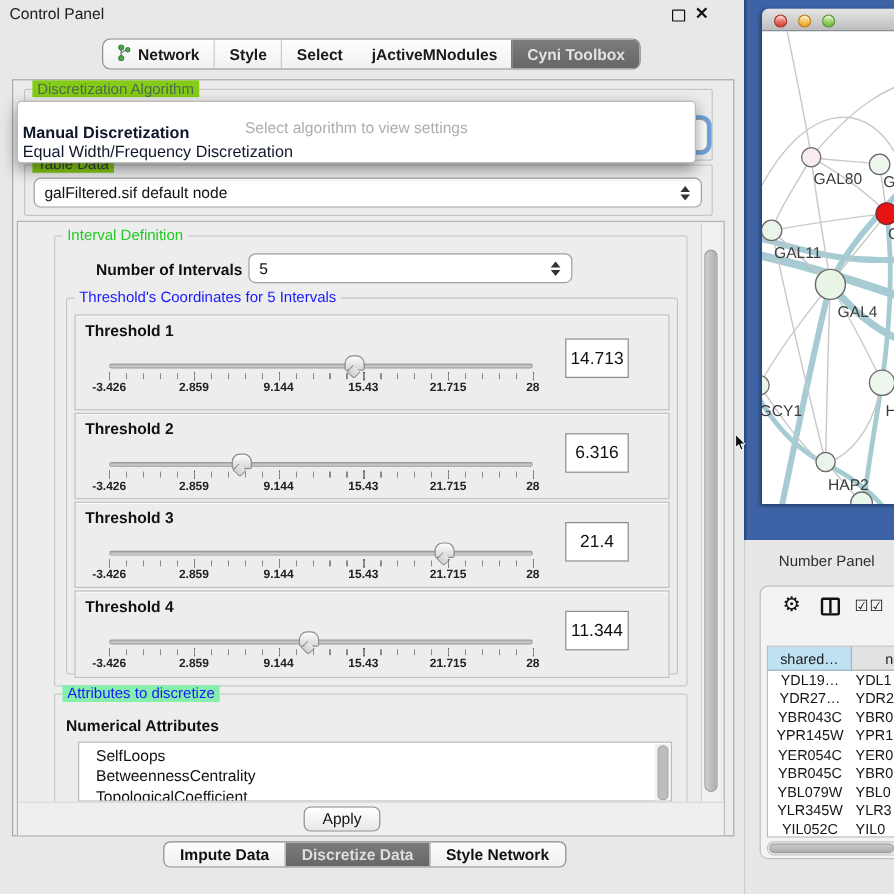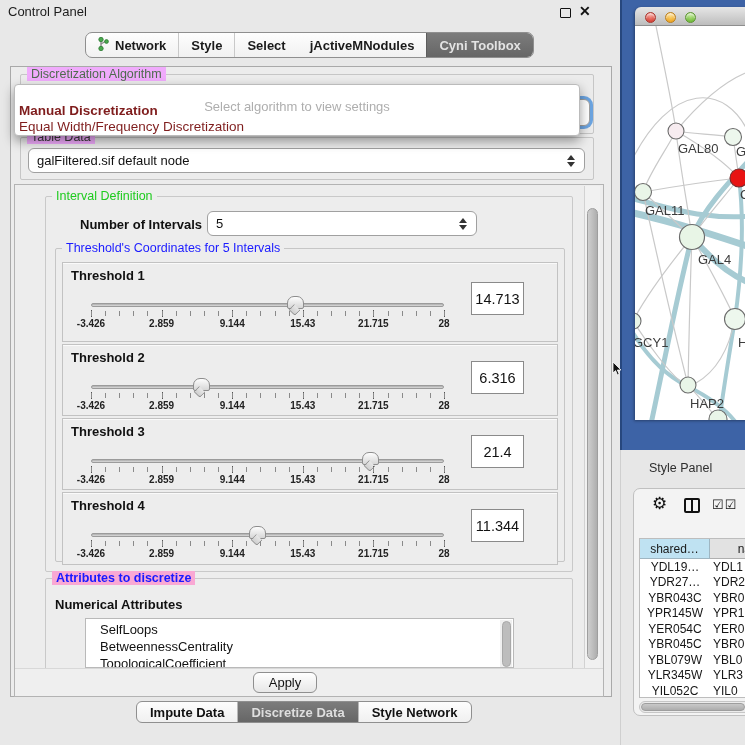--- a/index.html
+++ b/index.html
@@ -16,38 +16,38 @@
   .tabbar { left:85px; top:32px; height:26px; display:flex; border:1px solid #8f8f8f; border-radius:7px;
             background:linear-gradient(#fefefe,#f1f1f1); overflow:hidden; }
   .tab { display:flex; align-items:center; justify-content:center; font-size:13px; font-weight:bold; color:#1a1a1a; padding:0 12px; white-space:nowrap; }
   .tab.sep { border-left:1px solid #c9c9c9; }
   .tab.selected { background:linear-gradient(#7c7c7c,#666); color:#e3e3e3; border-left:1px solid #5d5d5d; }
   .tab .net-ic { margin-right:6px; display:inline-block; }
 
   .outer-panel { left:10px; top:66px; width:602px; height:631px; background:#ececec; border:1px solid #a9a9a9; }
 
   .group { border:1px solid #c6c6c6; border-radius:2px; }
-  .group-label { position:absolute; top:-8px; left:6px; background:#f0abfc; padding:0 4px; font-size:12.5px; }
+  .group-label { position:absolute; top:-8px; left:6px; background:#84cc16; padding:0 4px; font-size:12.5px; }
   .lbl-green { color:#1ecb1e; }
   .lbl-blue  { color:#1a1aff; }
   .lbl-dark  { color:#3a3a3a; }
 
   .combo { background:#fff; border:1px solid #a0a0a0; border-radius:6px; font-size:13px; color:#111;
            display:flex; align-items:center; padding:4px 8px; }
   .spinner { position:absolute; right:9px; top:50%; transform:translateY(-50%); width:9px; height:12px; }
   .spinner i { position:absolute; left:1px; width:0; height:0; border-left:4px solid transparent; border-right:4px solid transparent; }
   .spinner .up { top:0; border-bottom:5px solid #333; }
   .spinner .dn { bottom:0; border-top:5px solid #333; }
 
   .focus-ring { box-shadow:0 0 0 3px rgba(86,152,222,.85); }
 
   .popup { left:14px; top:84px; width:566px; height:52px; background:#fff; border:1px solid #bbb; border-radius:4px;
            box-shadow:0 5px 12px rgba(0,0,0,.40); z-index:30; }
   .popup .ph { position:absolute; top:3px; left:0; width:100%; text-align:center; font-size:13px; color:#aeaeae;margin-top:11px; }
-  .popup .opt { position:absolute; left:4px; font-size:13.5px; color:#7f1d1d; white-space:nowrap; }
+  .popup .opt { position:absolute; left:4px; font-size:13.5px; color:#0f172a; white-space:nowrap; }
   .popup .opt.b { font-weight:bold; top:18px; }
   .popup .opt.r { top:34px; }
 
   .big-panel { left:14px; top:184px; width:590px; height:513px; background:#ededed; border:1px solid #b3b3b3; }
   .vscroll { left:584px; top:186px; width:16px; height:509px; background:#f1f1f1; border-left:1px solid #d2d2d2; }
   .vthumb { left:587px; top:208px; width:11px; height:452px; border-radius:6px; background:linear-gradient(to right,#cfcfcf,#aeaeae); border:1px solid #9e9e9e; }
 
   .th-panel { left:62px; width:496px; background:#ededed; border:1px solid #c2c2c2; box-shadow:inset 0 1px 0 #fafafa; }
   .th-label { position:absolute; left:8px; top:5px; font-size:13px; font-weight:bold; color:#111; }
   .track { position:absolute; left:28px; top:40px; width:353px; height:4px; border-radius:2px;
@@ -60,21 +60,21 @@
                  transform:rotate(45deg); border-radius:0 0 3px 0; }
   .ticks  { position:absolute; left:28px; top:48px; width:354px; height:5px;
             background:repeating-linear-gradient(to right,#8a8a8a 0 1px,transparent 1px 14.12px); }
   .ticksM { position:absolute; left:28px; top:47px; width:354px; height:7px;
             background:repeating-linear-gradient(to right,#555 0 1px,transparent 1px 70.6px); }
   .scale  { position:absolute; left:28px; top:55px; width:353px; height:12px; }
   .scale span { position:absolute; transform:translateX(-50%); font-size:10px; font-weight:bold; color:#222; white-space:nowrap; }
   .valbox { position:absolute; left:408px; top:19px; width:53px; height:33px; background:#fff; border:1px solid #8a8a8a;
             font-size:14.5px; color:#111; display:flex; align-items:center; justify-content:center; }
 
-  .listbox { left:65px; top:618px; width:429px; height:50px; background:#fff; border:1px solid #b9b9b9; overflow:hidden;margin-left:20px; }
+  .listbox { left:65px; top:618px; width:495px; height:50px; background:#fff; border:1px solid #b9b9b9; overflow:hidden; }
   .listbox .item { padding:0 0 0 14px; font-size:13px; color:#111; line-height:17px; white-space:nowrap; }
   .list-scroll { position:absolute; right:1px; top:1px; width:12px; height:48px; background:#f0f0f0; }
   .list-thumb { position:absolute; right:1.5px; top:1px; width:9px; height:46px; border-radius:5px; background:#bdbdbd; border:1px solid #a8a8a8; }
 
   .apply-bar { left:15px; top:668px; width:588px; height:28px; background:#efefef; border-top:1px solid #d8d8d8; }
   .apply-btn { left:253px; top:672px; width:64px; height:21px; border:1px solid #8f8f8f; border-radius:6px;
                background:linear-gradient(#fff,#e7e7e7); font-size:13px; color:#111; display:flex; align-items:center; justify-content:center; }
 
   .bottom-tabs { left:136px; top:701px; height:22px; display:flex; border:1px solid #8f8f8f; border-radius:6px;
                  background:linear-gradient(#fdfdfd,#f0f0f0); overflow:hidden; }
@@ -266,21 +266,21 @@
     <span style="left:20%">2.859</span>
     <span style="left:40%">9.144</span>
     <span style="left:60%">15.43</span>
     <span style="left:80%">21.715</span>
     <span style="left:100%">28</span>
   </div>
   <div class="valbox" style="top:16px;">11.344</div>
 </div>
 
 <div class="abs group" style="left:45px; top:578px; width:528px; height:100px; border-color:#c9c9c9;">
-  <span class="group-label lbl-blue" style="background:#f9a8d4;font-weight:bold;">Attributes to discretize</span>
+  <span class="group-label lbl-blue" style="background:#86efac;">Attributes to discretize</span>
 </div>
 <span class="abs" style="left:55px; top:597px; font-size:13px; font-weight:bold; color:#111;">Numerical Attributes</span>
 <div class="abs listbox">
   <div class="item" style="padding-top:2px;">SelfLoops</div>
   <div class="item">BetweennessCentrality</div>
   <div class="item">TopologicalCoefficient</div>
   <div class="list-scroll">
       <div class="list-thumb"></div>
     </div>
 </div>
@@ -359,21 +359,21 @@
           <text x="63" y="238">GAL4</text>
           <text x="-2" y="321">GCY1</text>
           <text x="103" y="321">H</text>
           <text x="55" y="382">HAP2</text>
         </svg>
       </div>
     </div>
   </div>
 
   <div class="tp-region">
-    <span class="tp-title">Style Panel</span>
+    <span class="tp-title">Number Panel</span>
     <div class="tp-inner">
       <span class="gear">⚙</span>
       <span class="cols-ic"></span>
       <span class="checks">☑☑</span>
       <div class="tbl">
         <div class="tbl-head">
           <div class="c1">shared…</div>
           <div class="c2">na</div>
         </div>
         <div class="tr">

